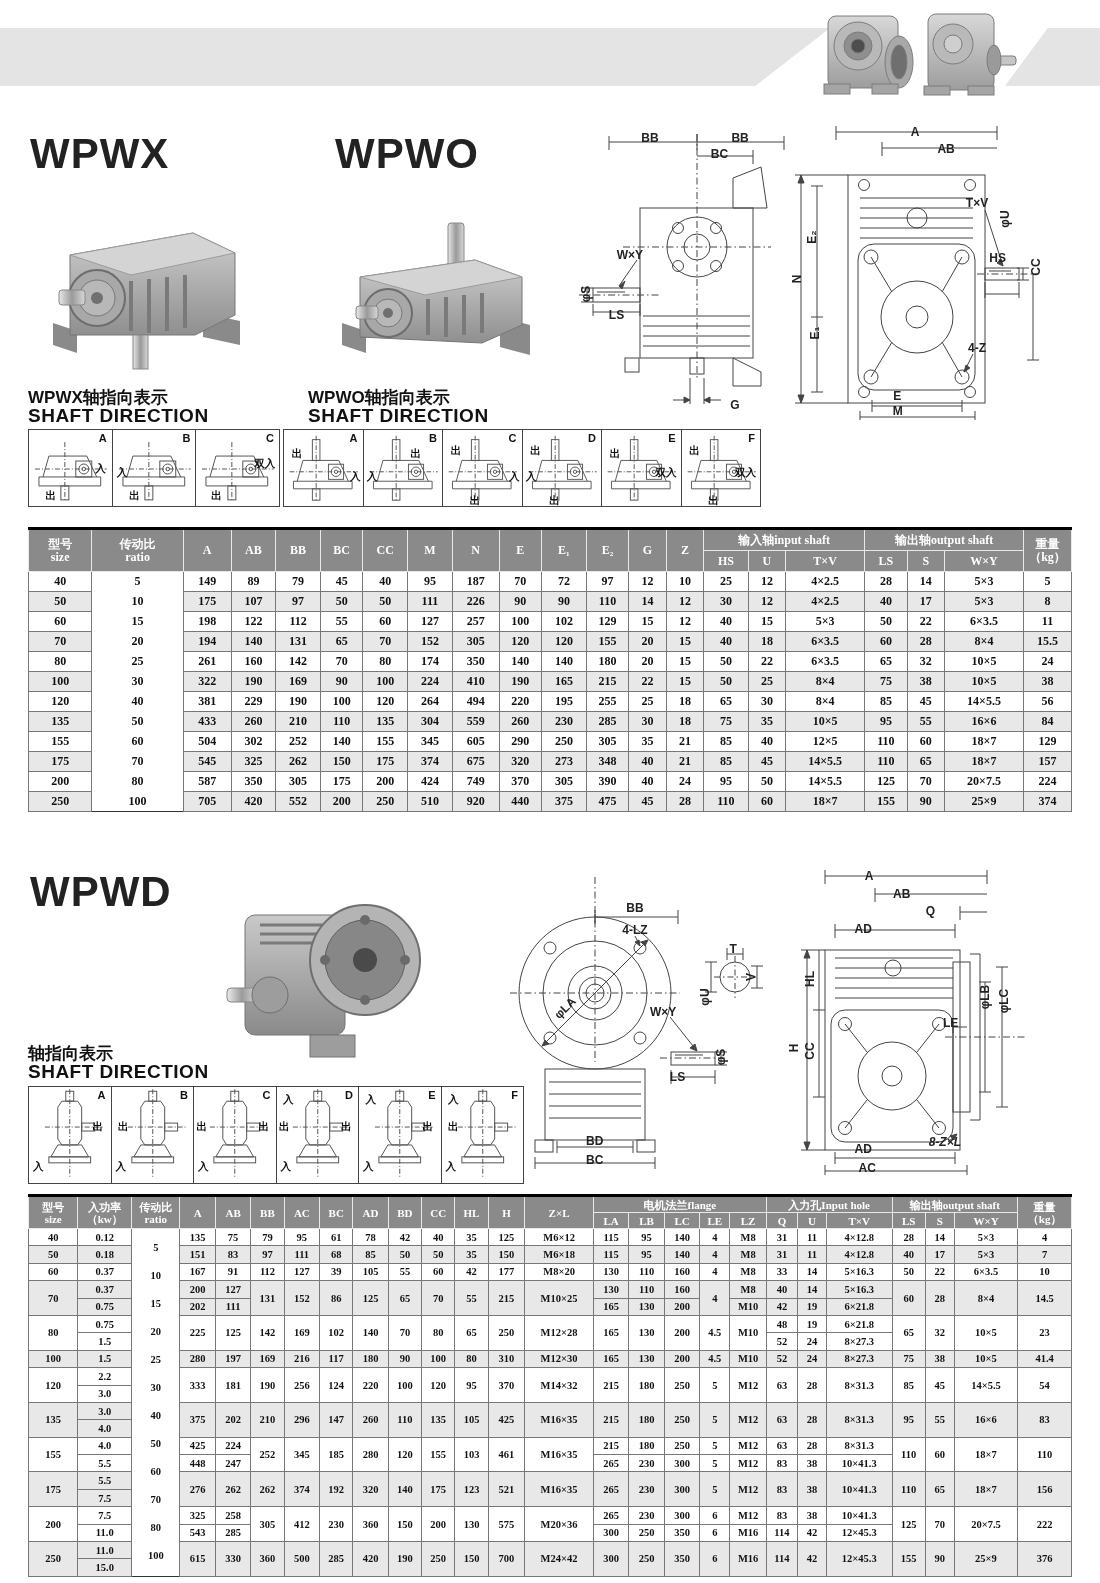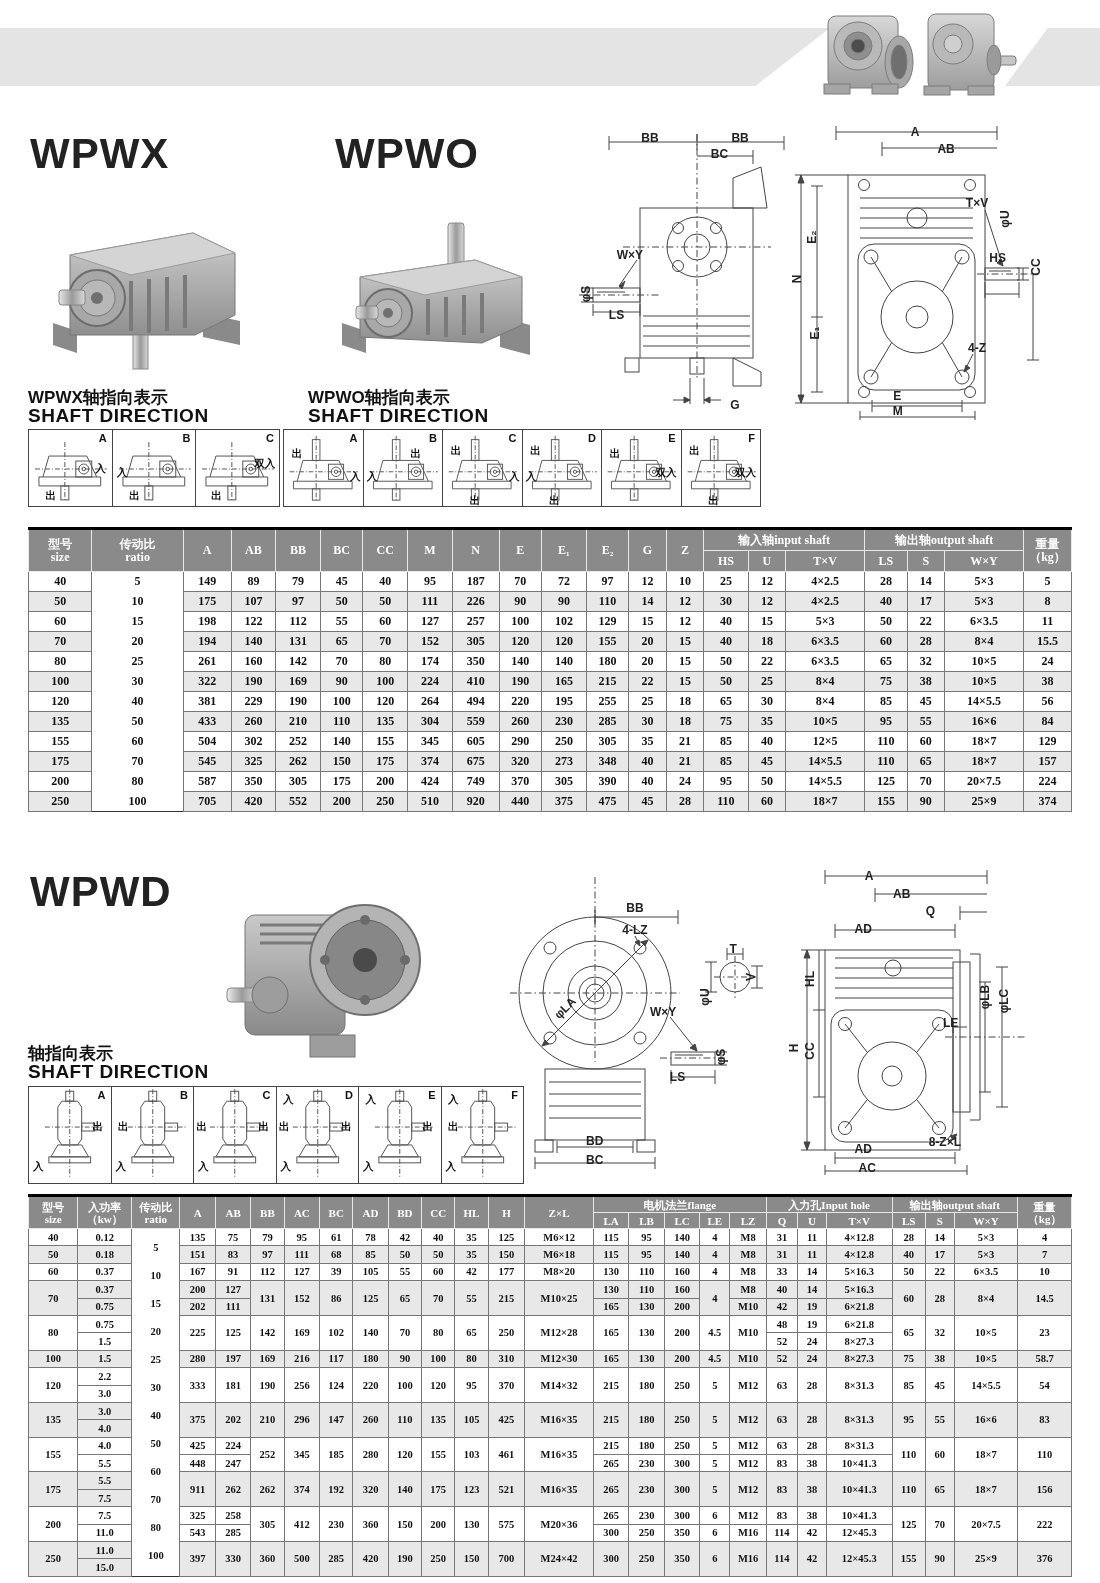--- a/index.html
+++ b/index.html
@@ -950,21 +950,21 @@
     <span class="dim" style="left: 63.3%; top: 4.5%;">A</span>
     <span class="dim" style="left: 69%; top: 10.2%;">AB</span>
     <span class="dim" style="left: 74%; top: 15.5%;">Q</span>
     <span class="dim" style="left: 62.3%; top: 21.3%;">AD</span>
     <span class="dim rot" style="left: 53%; top: 37%;">HL</span>
     <span class="dim rot" style="left: 53%; top: 60%;">CC</span>
     <span class="dim rot" style="left: 50.3%; top: 59%;">H</span>
     <span class="dim" style="left: 77.5%; top: 51%;">LE</span>
     <span class="dim rot" style="left: 83.5%; top: 43%;">φLB</span>
     <span class="dim rot" style="left: 86.8%; top: 44%;">φLC</span>
-    <span class="dim" style="left: 76.5%; top: 89%;">8-Z×L</span>
+    <span class="dim" style="left: 76.5%; top: 89%; font-style: italic;">8-Z×L</span>
     <span class="dim" style="left: 62.3%; top: 91%;">AD</span>
     <span class="dim" style="left: 63%; top: 97%;">AC</span>
   </div>
 
 <div class="abs dir-zh" style="left:28px;top:1042px;">轴指向表示</div>
 <div class="abs dir-en" style="left:28px;top:1061px;">SHAFT DIRECTION</div>
 <div class="abs dirstrip" id="strip-wpwd" style="left:28px;top:1086px;width:494px;height:96px;">
     <div class="dcell">
       <svg viewBox="0 0 82 96">
         <g stroke="#555" fill="none" stroke-width="1">
@@ -1321,21 +1321,21 @@
           <td class="s1">130</td>
           <td class="s1">200</td>
           <td class="s1">4.5</td>
           <td class="s1">M10</td>
           <td class="s1">52</td>
           <td class="s1">24</td>
           <td class="s1">8×27.3</td>
           <td class="s1">75</td>
           <td class="s1">38</td>
           <td class="s1">10×5</td>
-          <td class="s1">58.7</td>
+          <td class="s1">41.4</td>
         </tr>
         <tr>
           <td rowspan="2" class="s0">120</td>
           <td class="s0">2.2</td>
           <td rowspan="2" class="s0">333</td>
           <td rowspan="2" class="s0">181</td>
           <td rowspan="2" class="s0">190</td>
           <td rowspan="2" class="s0">256</td>
           <td rowspan="2" class="s0">124</td>
           <td rowspan="2" class="s0">220</td>
@@ -1426,21 +1426,21 @@
           <td class="s0">300</td>
           <td class="s0">5</td>
           <td class="s0">M12</td>
           <td class="s0">83</td>
           <td class="s0">38</td>
           <td class="s0">10×41.3</td>
         </tr>
         <tr>
           <td rowspan="2" class="s1">175</td>
           <td class="s1">5.5</td>
-          <td rowspan="2" class="s1">911</td>
+          <td rowspan="2" class="s1">276</td>
           <td rowspan="2" class="s1">262</td>
           <td rowspan="2" class="s1">262</td>
           <td rowspan="2" class="s1">374</td>
           <td rowspan="2" class="s1">192</td>
           <td rowspan="2" class="s1">320</td>
           <td rowspan="2" class="s1">140</td>
           <td rowspan="2" class="s1">175</td>
           <td rowspan="2" class="s1">123</td>
           <td rowspan="2" class="s1">521</td>
           <td rowspan="2" class="s1">M16×35</td>
@@ -1496,21 +1496,21 @@
           <td class="s0">350</td>
           <td class="s0">6</td>
           <td class="s0">M16</td>
           <td class="s0">114</td>
           <td class="s0">42</td>
           <td class="s0">12×45.3</td>
         </tr>
         <tr>
           <td rowspan="2" class="s1">250</td>
           <td class="s1">11.0</td>
-          <td rowspan="2" class="s1">397</td>
+          <td rowspan="2" class="s1">615</td>
           <td rowspan="2" class="s1">330</td>
           <td rowspan="2" class="s1">360</td>
           <td rowspan="2" class="s1">500</td>
           <td rowspan="2" class="s1">285</td>
           <td rowspan="2" class="s1">420</td>
           <td rowspan="2" class="s1">190</td>
           <td rowspan="2" class="s1">250</td>
           <td rowspan="2" class="s1">150</td>
           <td rowspan="2" class="s1">700</td>
           <td rowspan="2" class="s1">M24×42</td>

